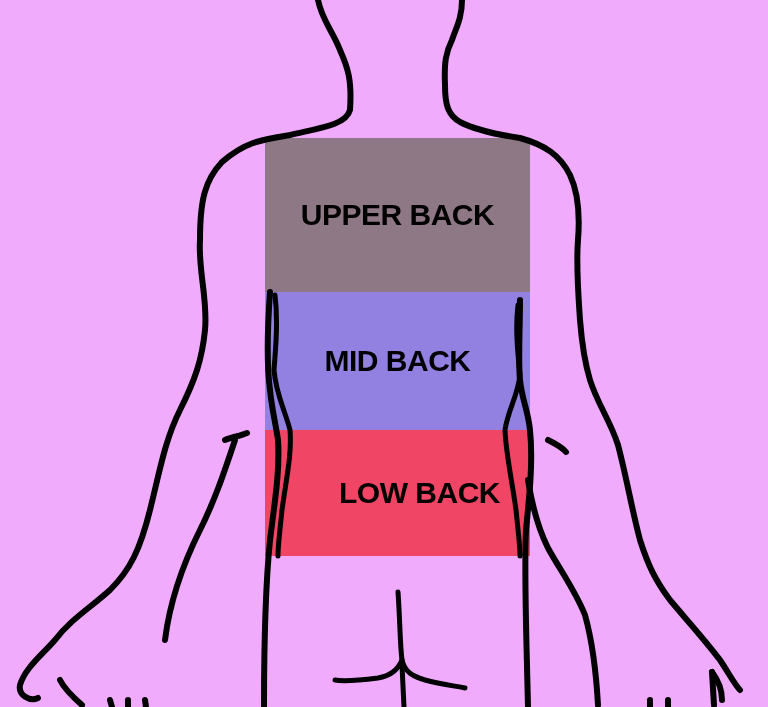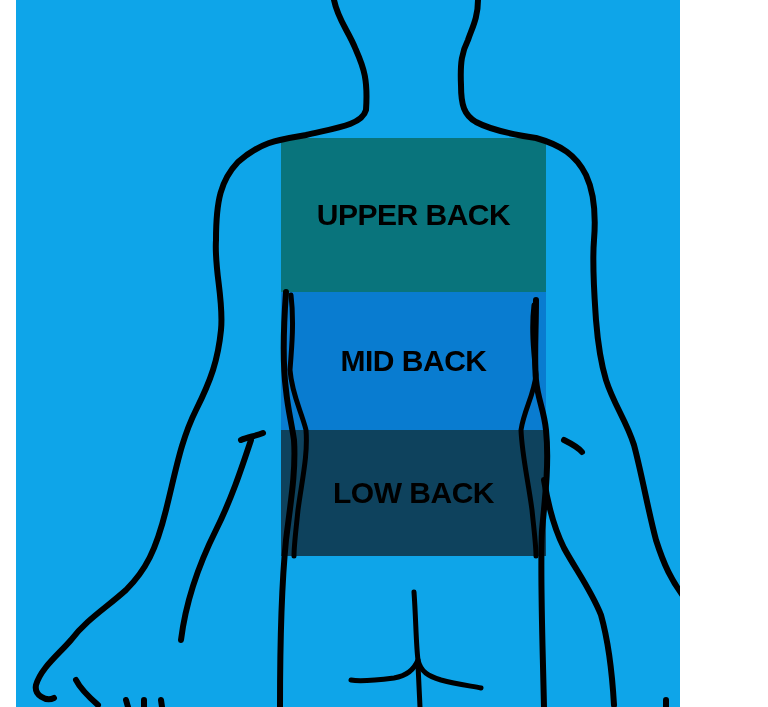--- a/index.html
+++ b/index.html
@@ -1,16 +1,16 @@
 <!DOCTYPE html>
 <html><head>
 <meta charset="utf-8">
 <style>
   html, body { margin:0; padding:0; background:#ffffff; }
-  #stage { position:relative; width:664px; height:707px; overflow:hidden; background:#0ea5e9;margin-left:16px; }
+  #stage { position:relative; width:768px; height:707px; overflow:hidden; background:#f0abfc; }
   #figure { position:absolute; left:0; top:0; width:768px; height:707px; }
   .region {
     position:absolute; display:flex; align-items:center; justify-content:center;
     mix-blend-mode: multiply;
   }
   .region-label {
     font-family: "Liberation Sans", sans-serif;
     font-weight:700; font-size:30px; color:#000000; letter-spacing:-0.5px;
     mix-blend-mode: normal;
   }
@@ -63,17 +63,17 @@
   <div class="region" id="r1" style="left: 265px; top: 292px; width: 265px; height: 138px; background: rgb(155, 192, 228);"></div>
   <div class="region" id="r2" style="left: 265px; top: 430px; width: 265px; height: 126px; background: rgb(255, 102, 102);"></div>
 
   <div class="labels-layer">
     <div class="label-box" id="l0" style="left: 265px; top: 138px; width: 265px; height: 154px;">
       <span class="region-label">UPPER BACK</span>
     </div>
     <div class="label-box" id="l1" style="left: 265px; top: 292px; width: 265px; height: 138px; border-radius: 19px;">
       <span class="region-label">MID BACK</span>
     </div>
-    <div class="label-box" id="l2" style="left: 265px; top: 430px; width: 265px; height: 126px;">
+    <div class="label-box" id="l2" style="left: 265px; top: 430px; width: 265px; height: 126px; padding-left: 22px;">
       <span class="region-label">LOW BACK</span>
     </div>
   </div>
 </div>
 
 </body></html>

